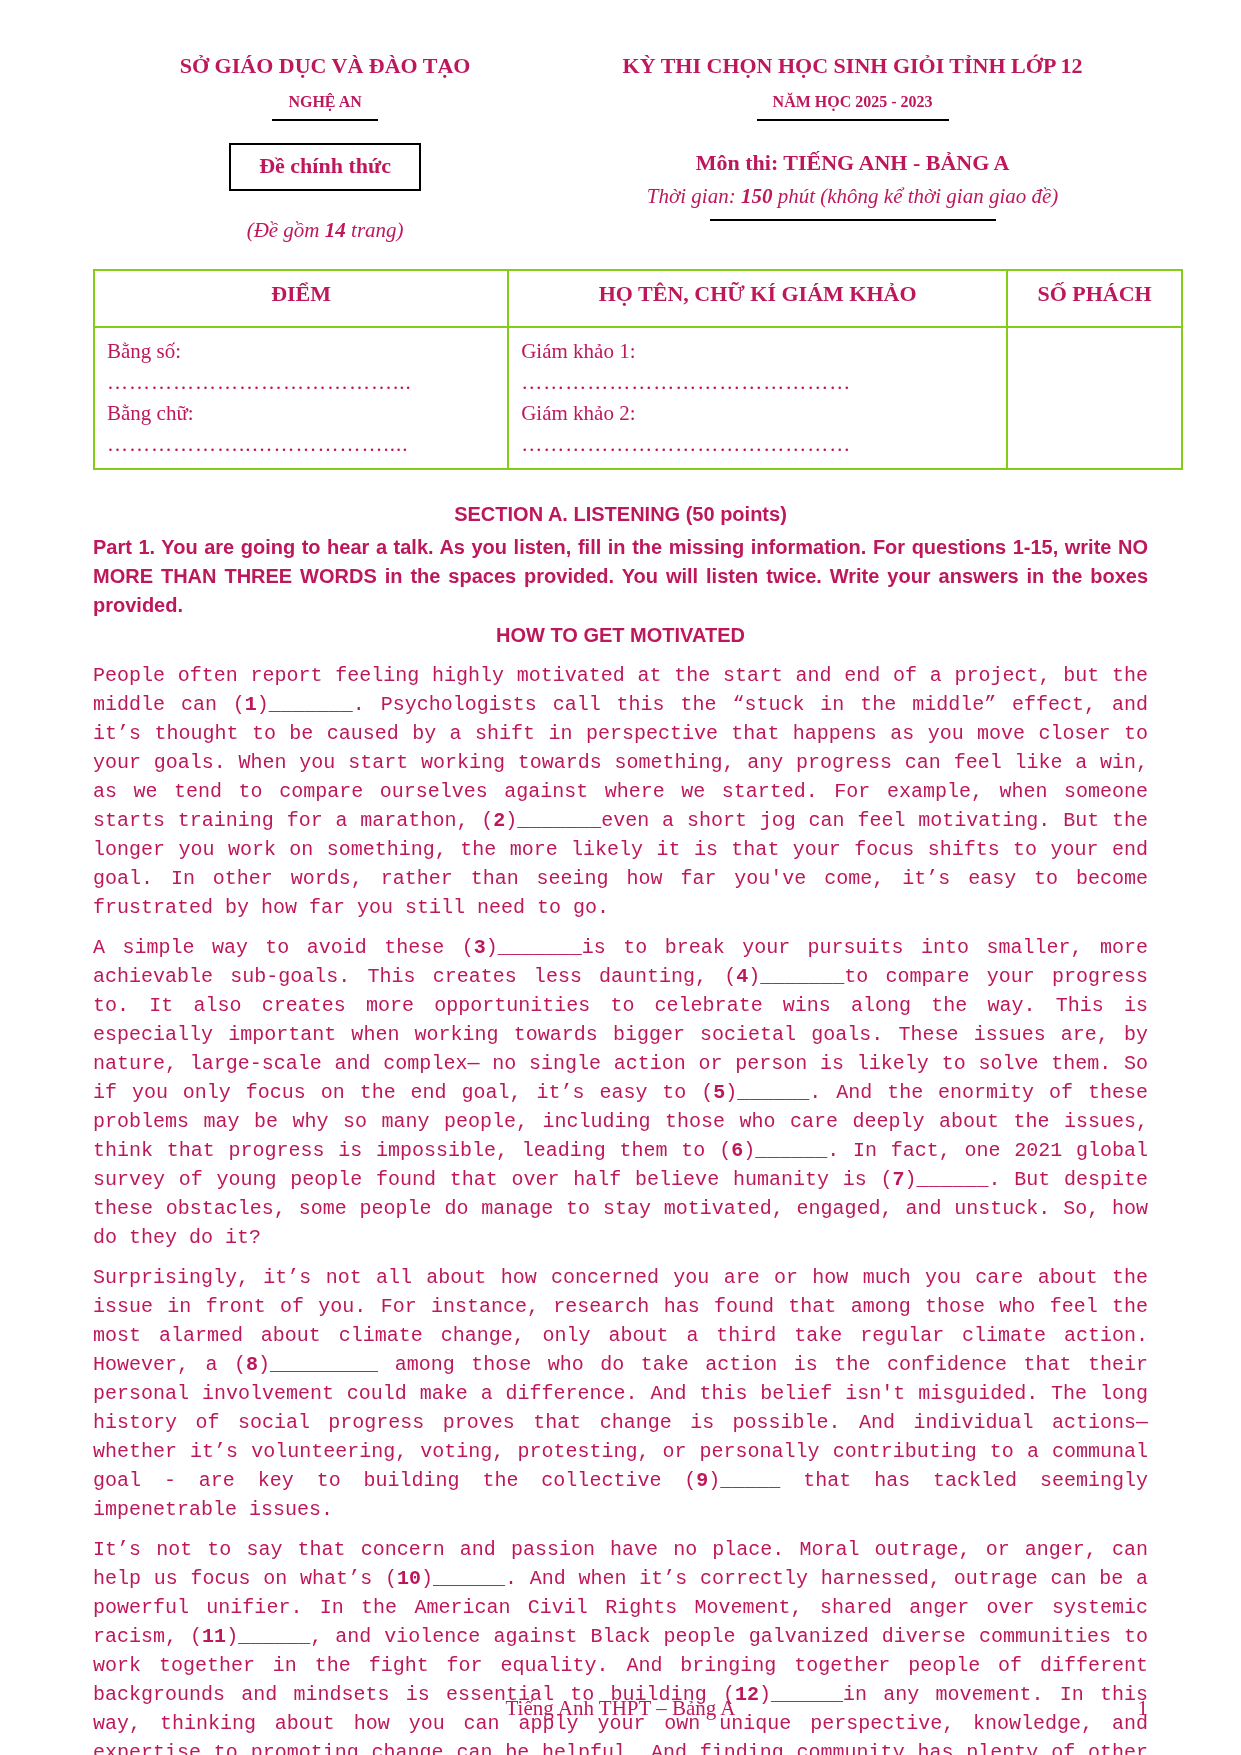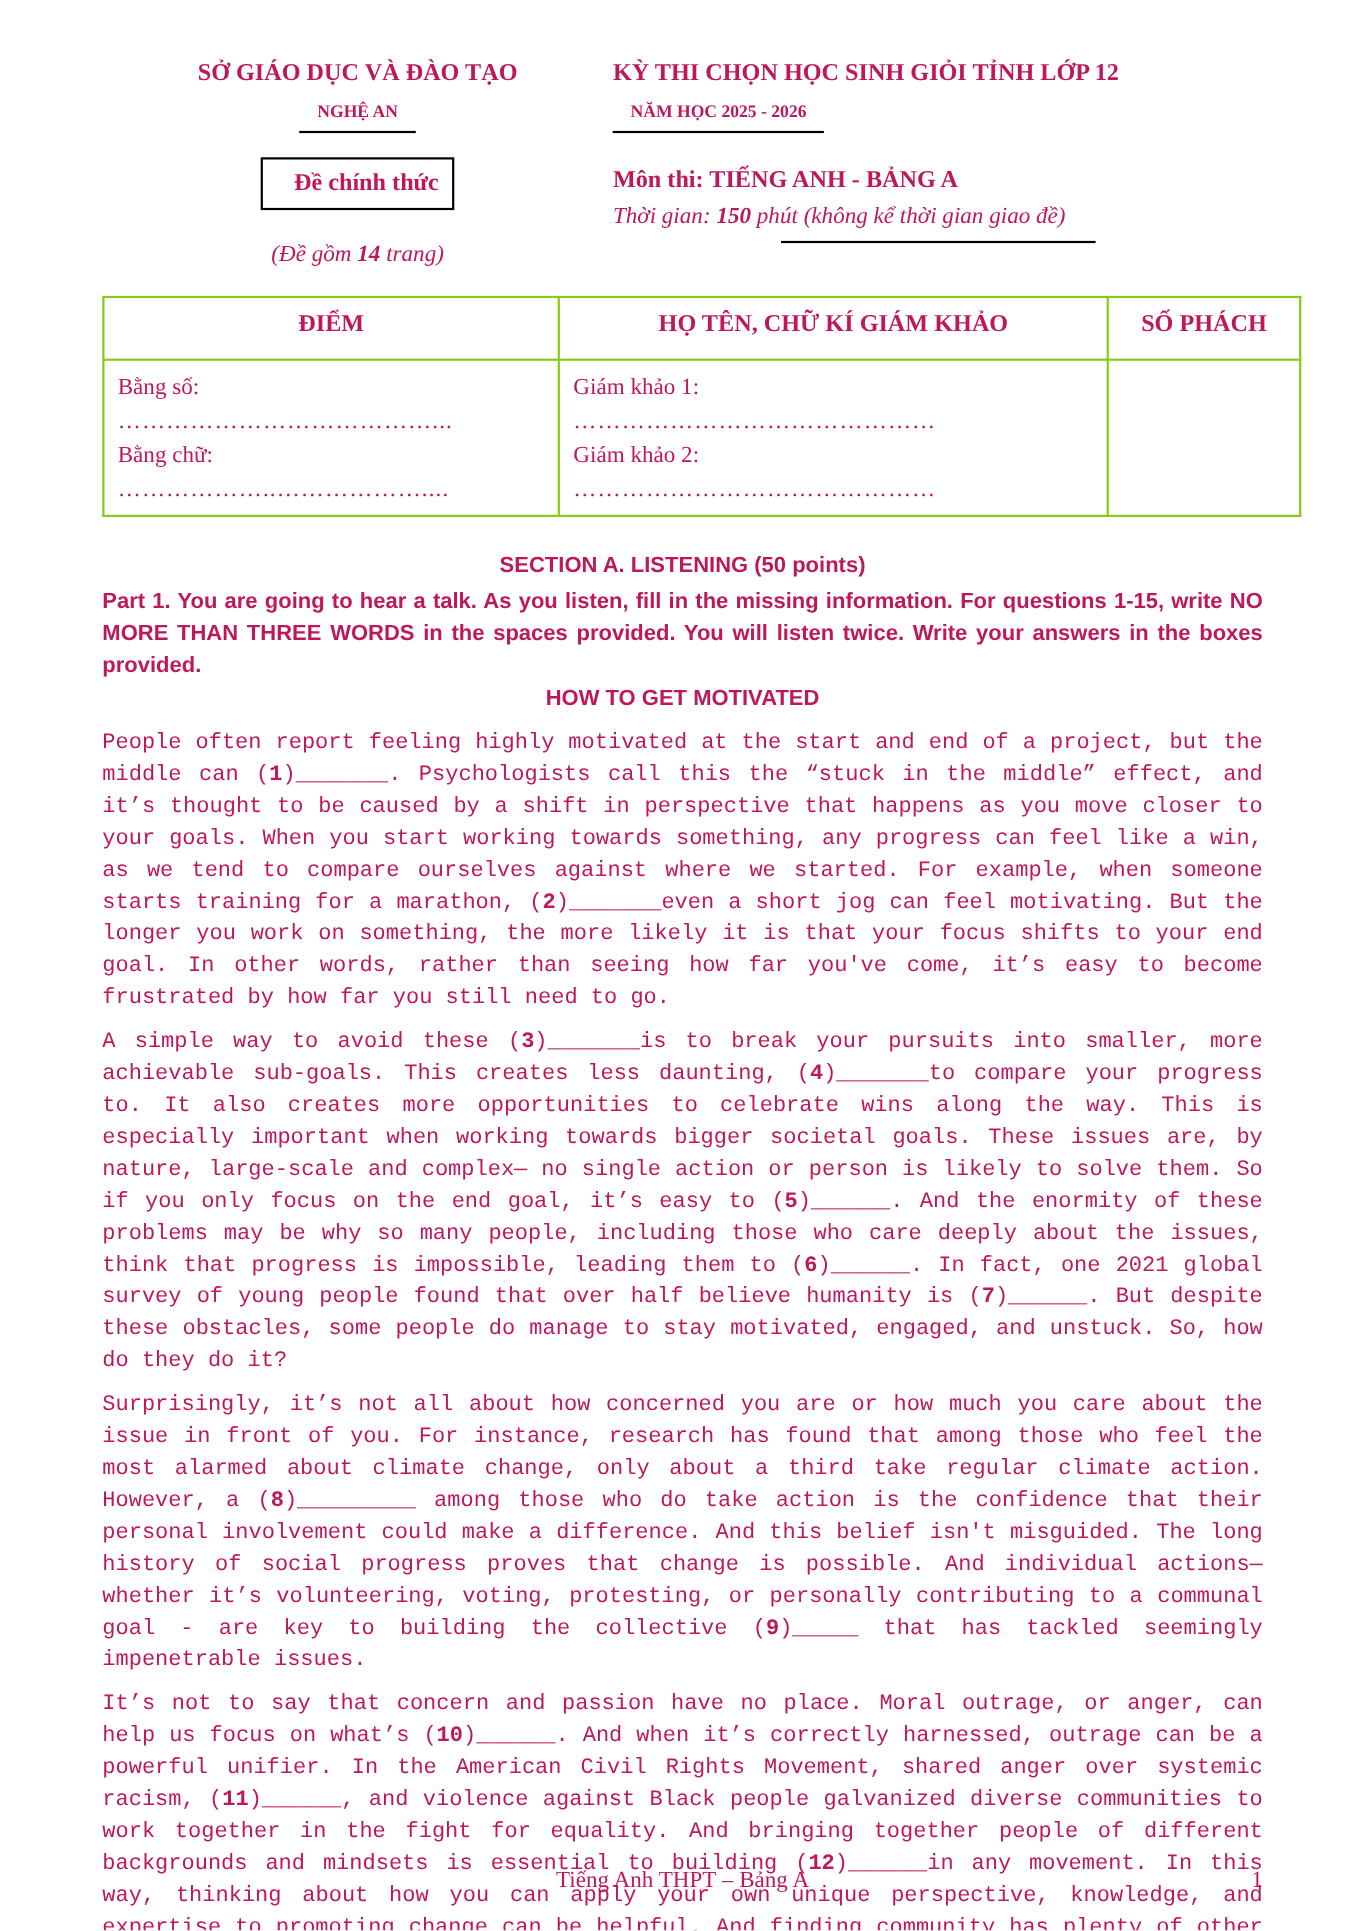--- a/index.html
+++ b/index.html
@@ -13,37 +13,37 @@
     box-sizing: border-box;
     padding: 52px 93px 0 93px;
     font-family: "Liberation Sans", sans-serif;
     font-size: 20px;
     line-height: 29px;
     overflow: hidden;
   }
   
   .header { display: flex; width: 100%; }
   .header-left  { width: 44%; text-align: center; }
-  .header-right { width: 56%; }
+  .header-right { width: 56%; text-align: center; }
   .org1, .exam1 { font-family: "Liberation Serif", serif; font-weight: bold; font-size: 22px; line-height: 28px; }
   .uwrap { margin-top: 6px; }
   .org2, .exam2 {
     display: inline-block;
     font-family: "Liberation Serif", serif;
     font-weight: bold; font-size: 16px; line-height: 26px;
     border-bottom: 2px solid #000;
     padding: 0 16px 4px 16px;
   }
   .badge-wrap { margin-top: 22px; }
   .badge {
     display: inline-block;
     border: 2px solid #000;
     font-family: "Liberation Serif", serif;
     font-weight: bold; font-size: 22px; line-height: 24px;
-    padding: 9px 12px 11px 28px;
+    padding: 9px 28px 11px 28px;
     text-align: center;
   }
   .pages-note {
     margin-top: 26px;
     font-family: "Liberation Serif", serif;
     font-style: italic; font-size: 21px; line-height: 26px;
   }
   .subject { margin-top: 28px; font-family: "Liberation Serif", serif; font-weight: bold; font-size: 22px; line-height: 28px; }
   .time    { margin-top: 4px;  font-family: "Liberation Serif", serif; font-style: italic; font-size: 21px; line-height: 30px; }
   .time-rule { width: 286px; border-bottom: 2px solid #000; height: 0; margin: 8px auto 0 auto; }
@@ -101,21 +101,21 @@
         <span class="org2">NGHỆ AN</span>
       </div>
       <div class="badge-wrap">
         <span class="badge">Đề chính thức</span>
       </div>
       <div class="pages-note"><span>(Đề gồm </span><b>14</b><span> trang)</span></div>
     </div>
     <div class="header-right">
       <div class="exam1">KỲ THI CHỌN HỌC SINH GIỎI TỈNH LỚP 12</div>
       <div class="uwrap">
-        <span class="exam2">NĂM HỌC 2025 - 2026</span>
+        <span class="exam2">NĂM HỌC 2025 - 2023</span>
       </div>
       <div class="subject">Môn thi: TIẾNG ANH - BẢNG A</div>
       <div class="time"><span>Thời gian: </span><b>150</b><span> phút (không kể thời gian giao đề)</span></div>
       <div class="time-rule"></div>
     </div>
   </div>
 
   <table class="grading">
     <thead>
       <tr>

